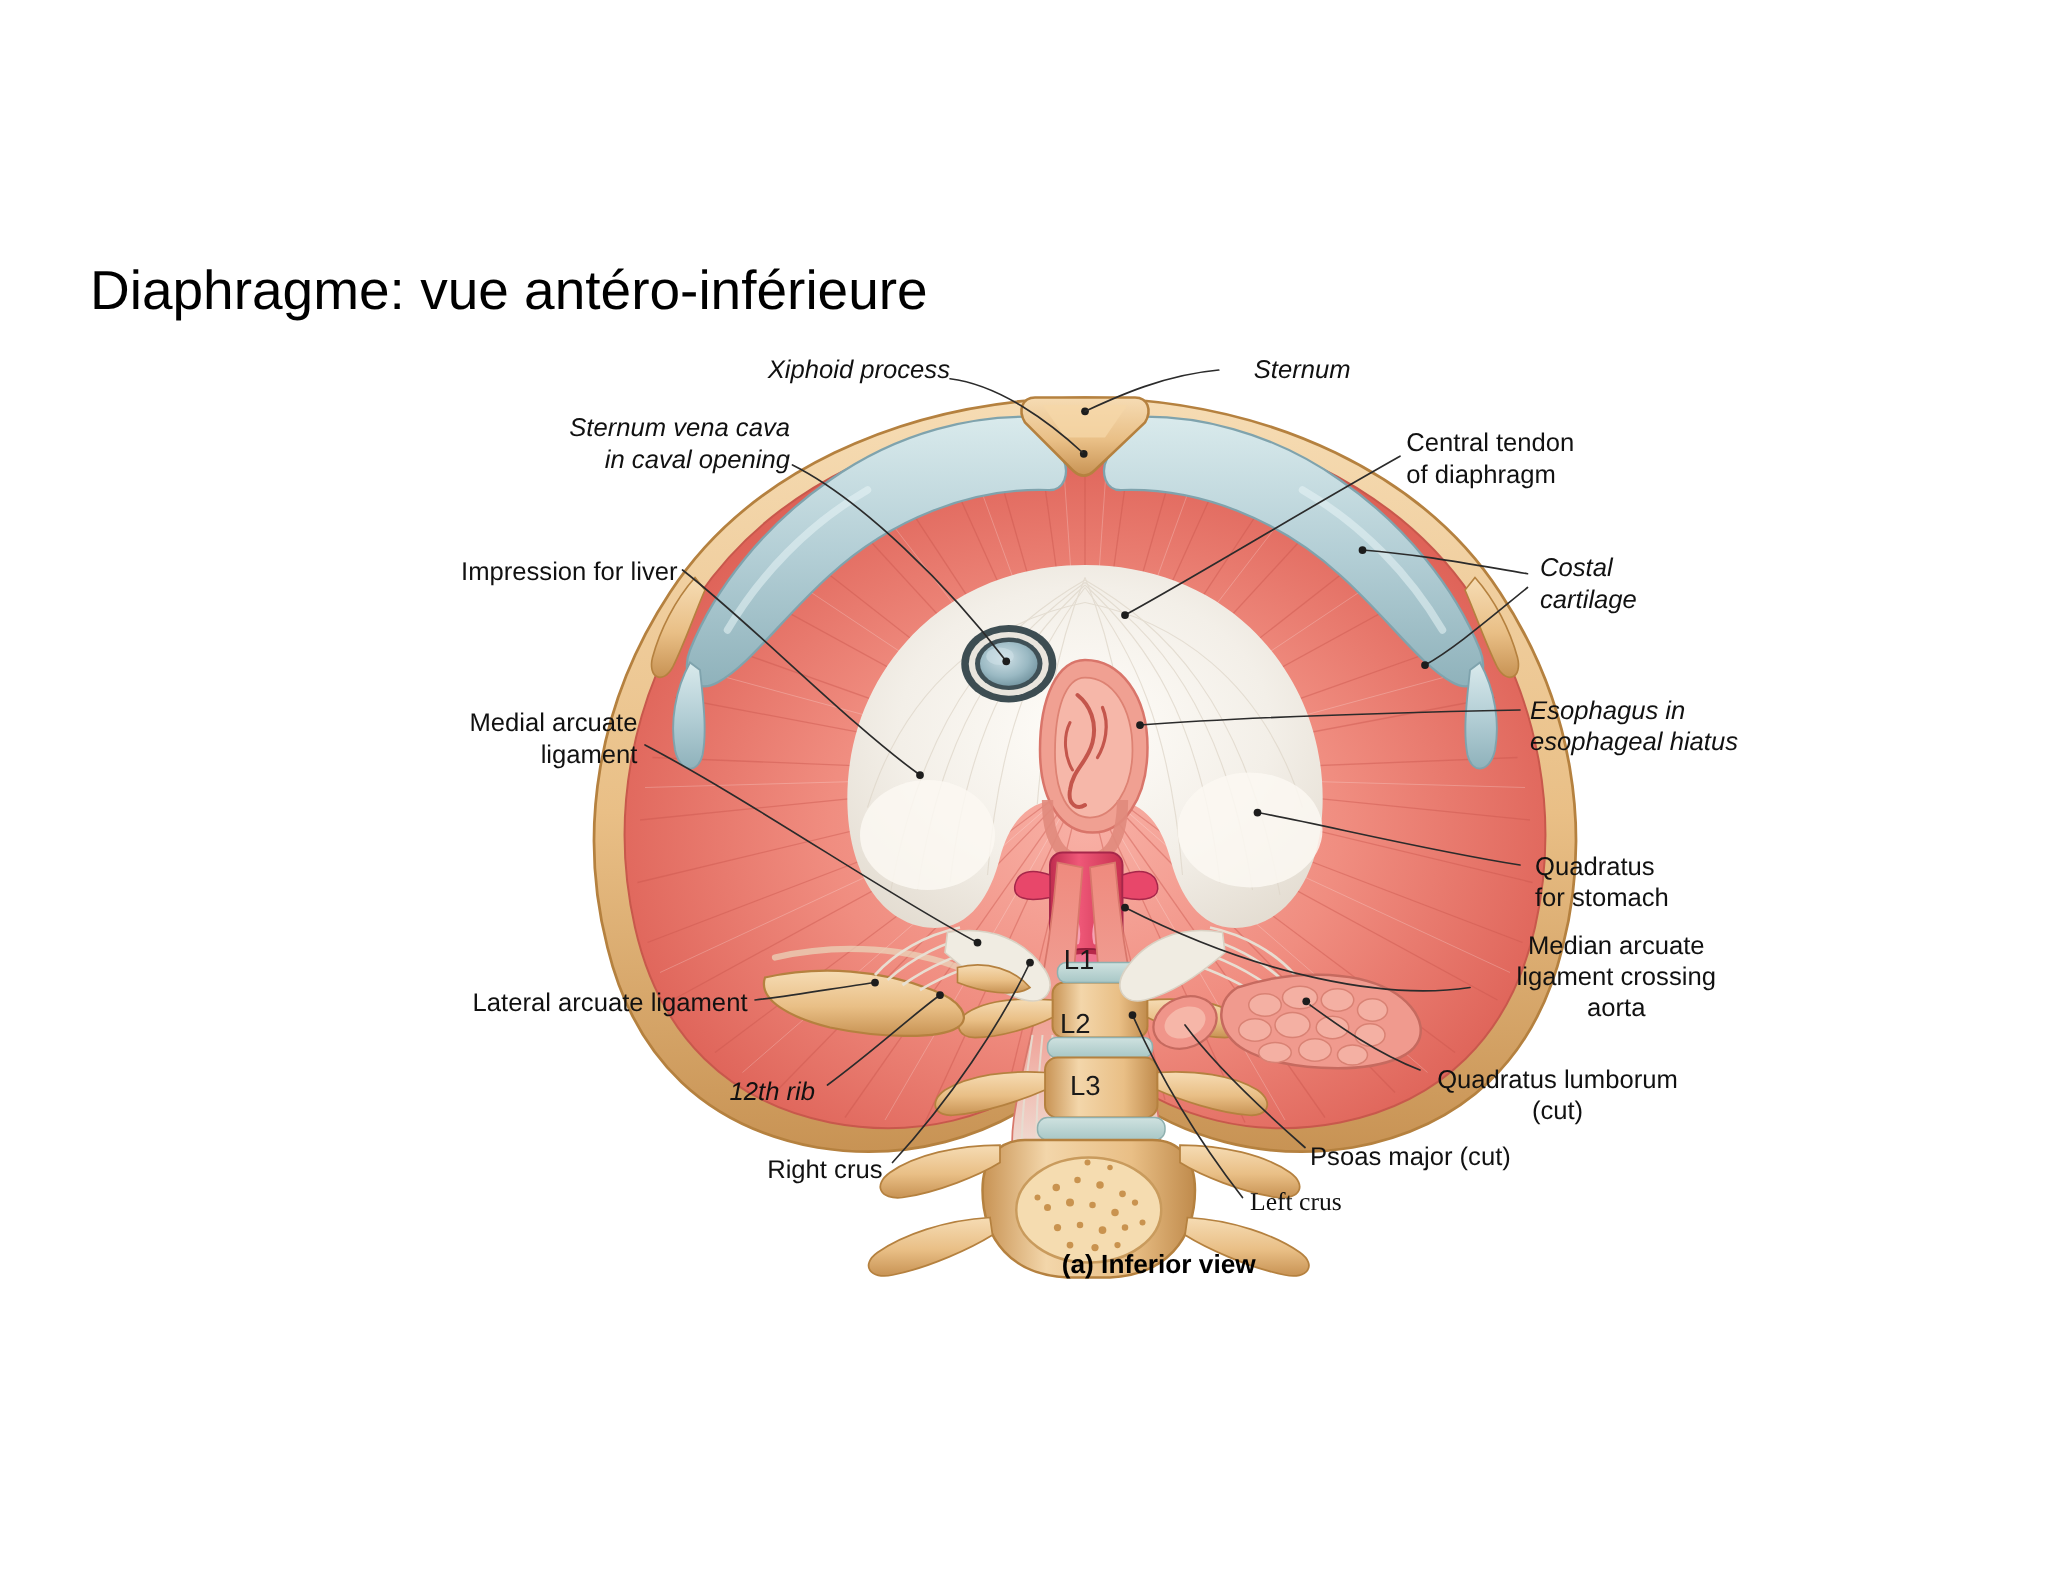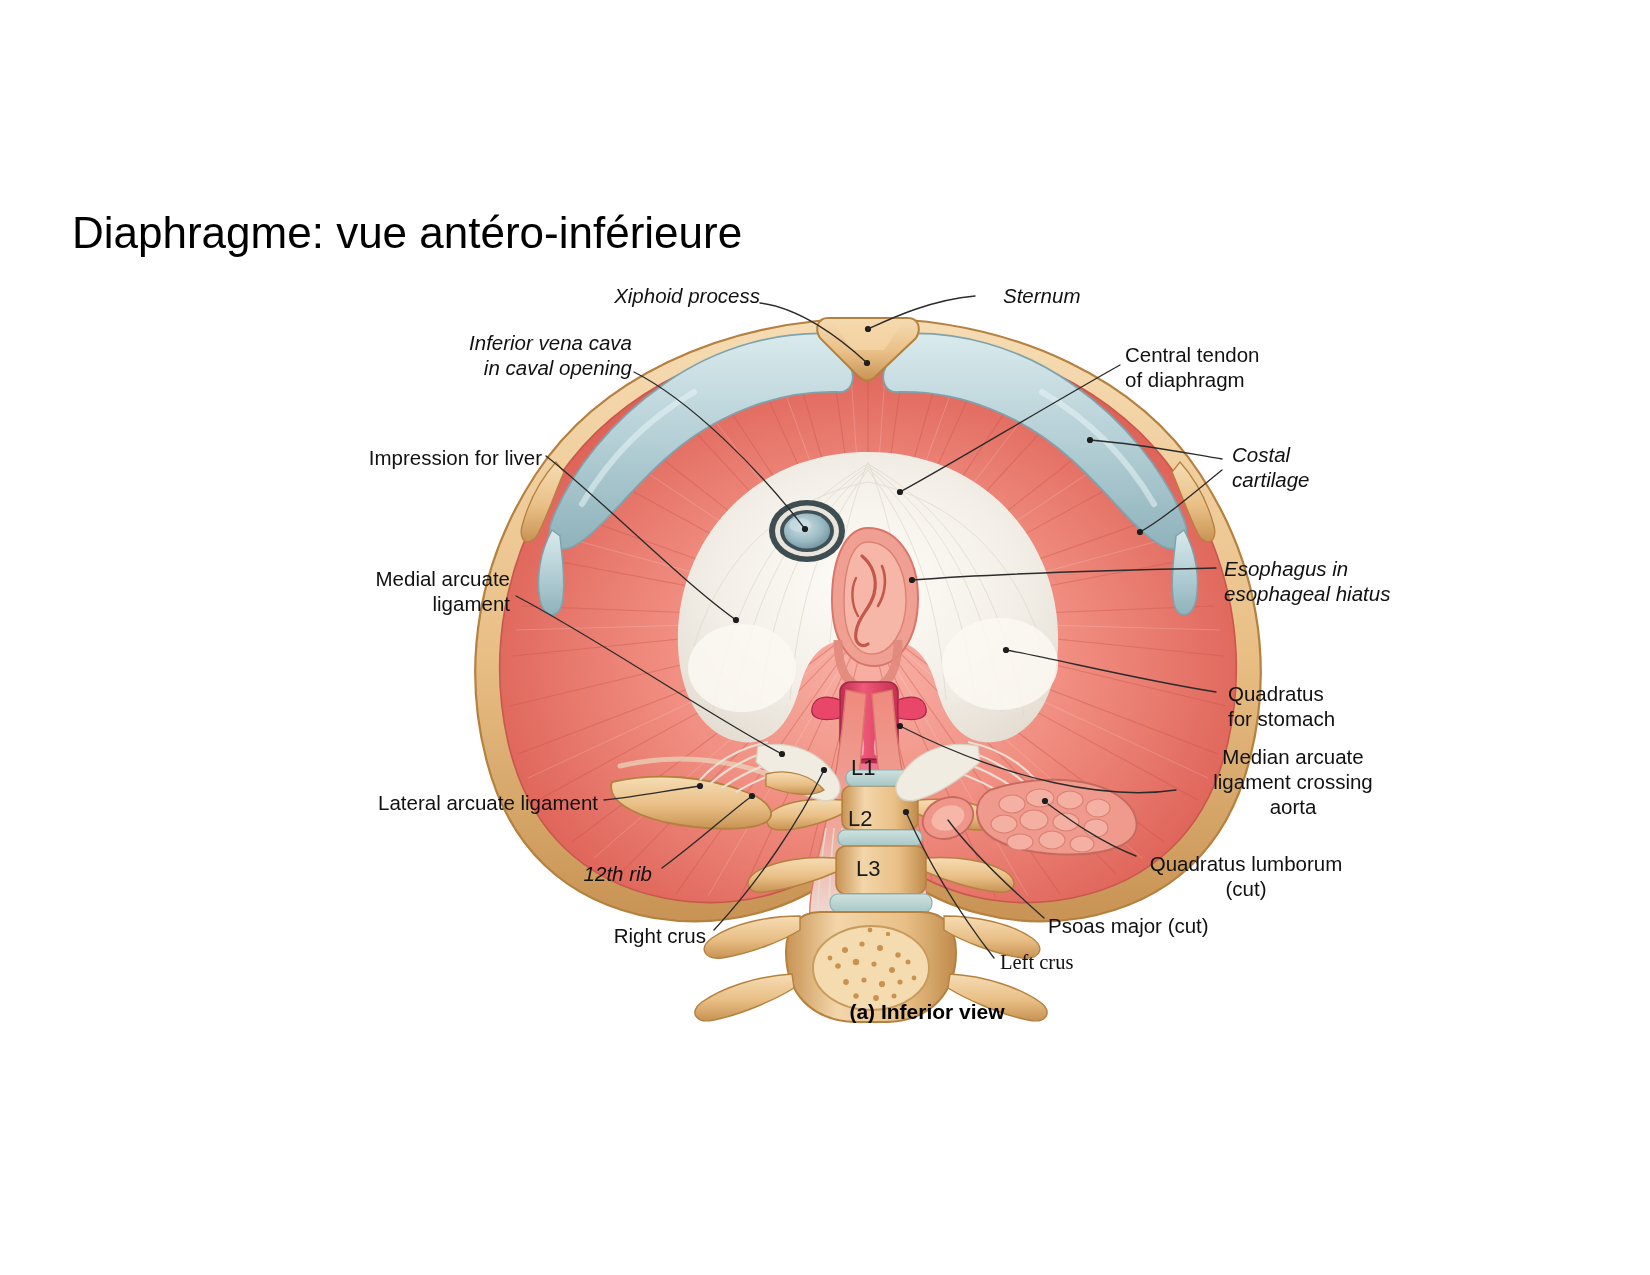--- a/index.html
+++ b/index.html
@@ -521,21 +521,21 @@
         <circle cx="824" cy="770" r="3.1"></circle>
         <circle cx="906" cy="812" r="3.1"></circle>
       </g>
     </g>
   </svg>
 
   <div class="lbl italic ta-r" style="left:450px; top:283px; width:310px;">Xiphoid process</div>
 
   <div class="lbl italic ta-l" style="left:985px; top:283px; width:220px;margin-left:18px;">Sternum</div>
 
-  <div class="lbl italic ta-r" style="left:370px; top:330px; width:262px;">Inferior vena cava
+  <div class="lbl italic ta-r" style="left:370px; top:330px; width:262px;">Sternum vena cava
 in caval opening</div>
 
   <div class="lbl ta-l" style="left:1125px; top:342px; width:250px;">Central tendon
 of diaphragm</div>
 
   <div class="lbl ta-r" style="left:280px; top:445px; width:262px;">Impression for liver</div>
 
   <div class="lbl italic ta-l" style="left:1232px; top:442px; width:200px;">Costal
 cartilage</div>
 

